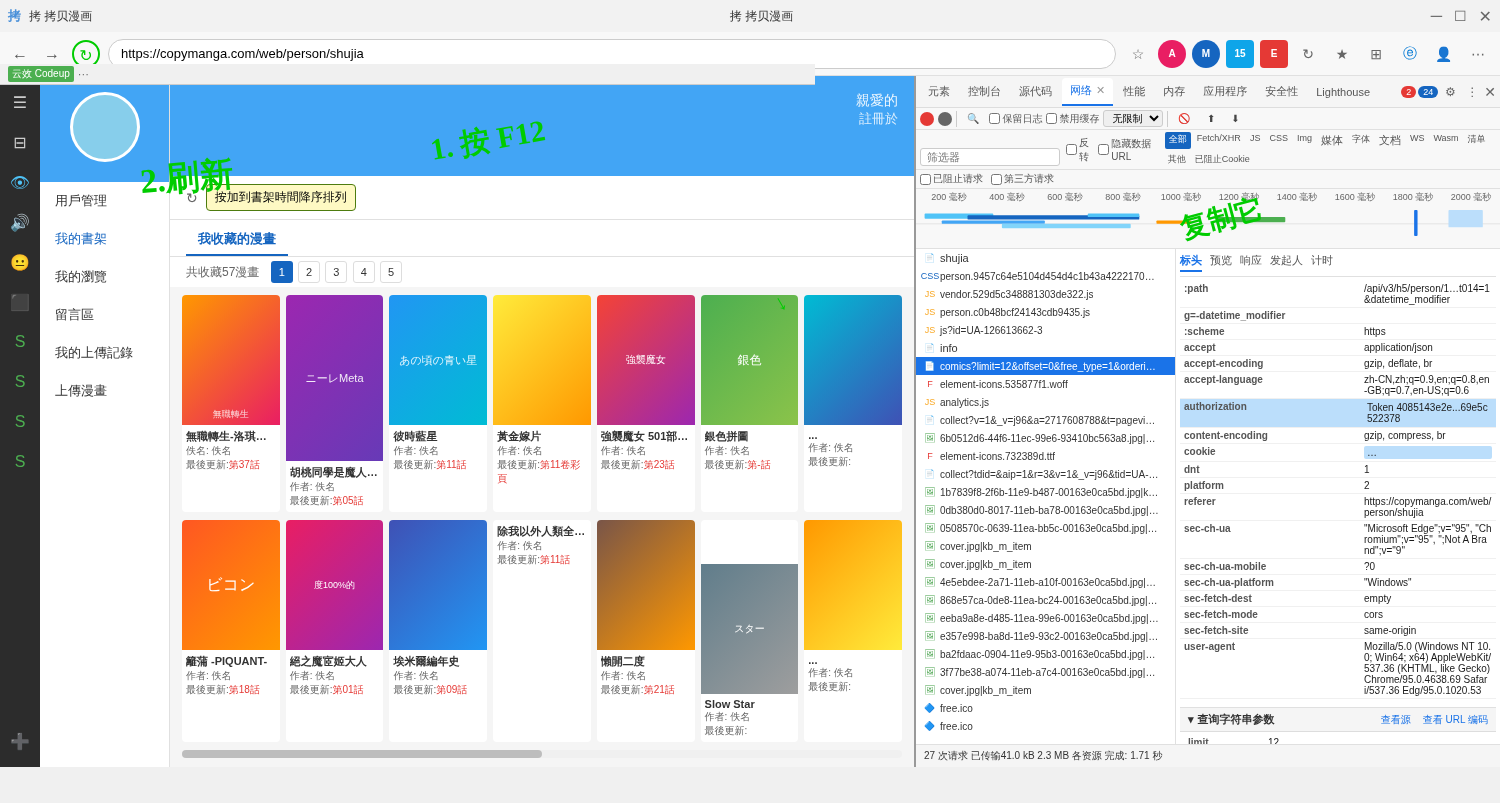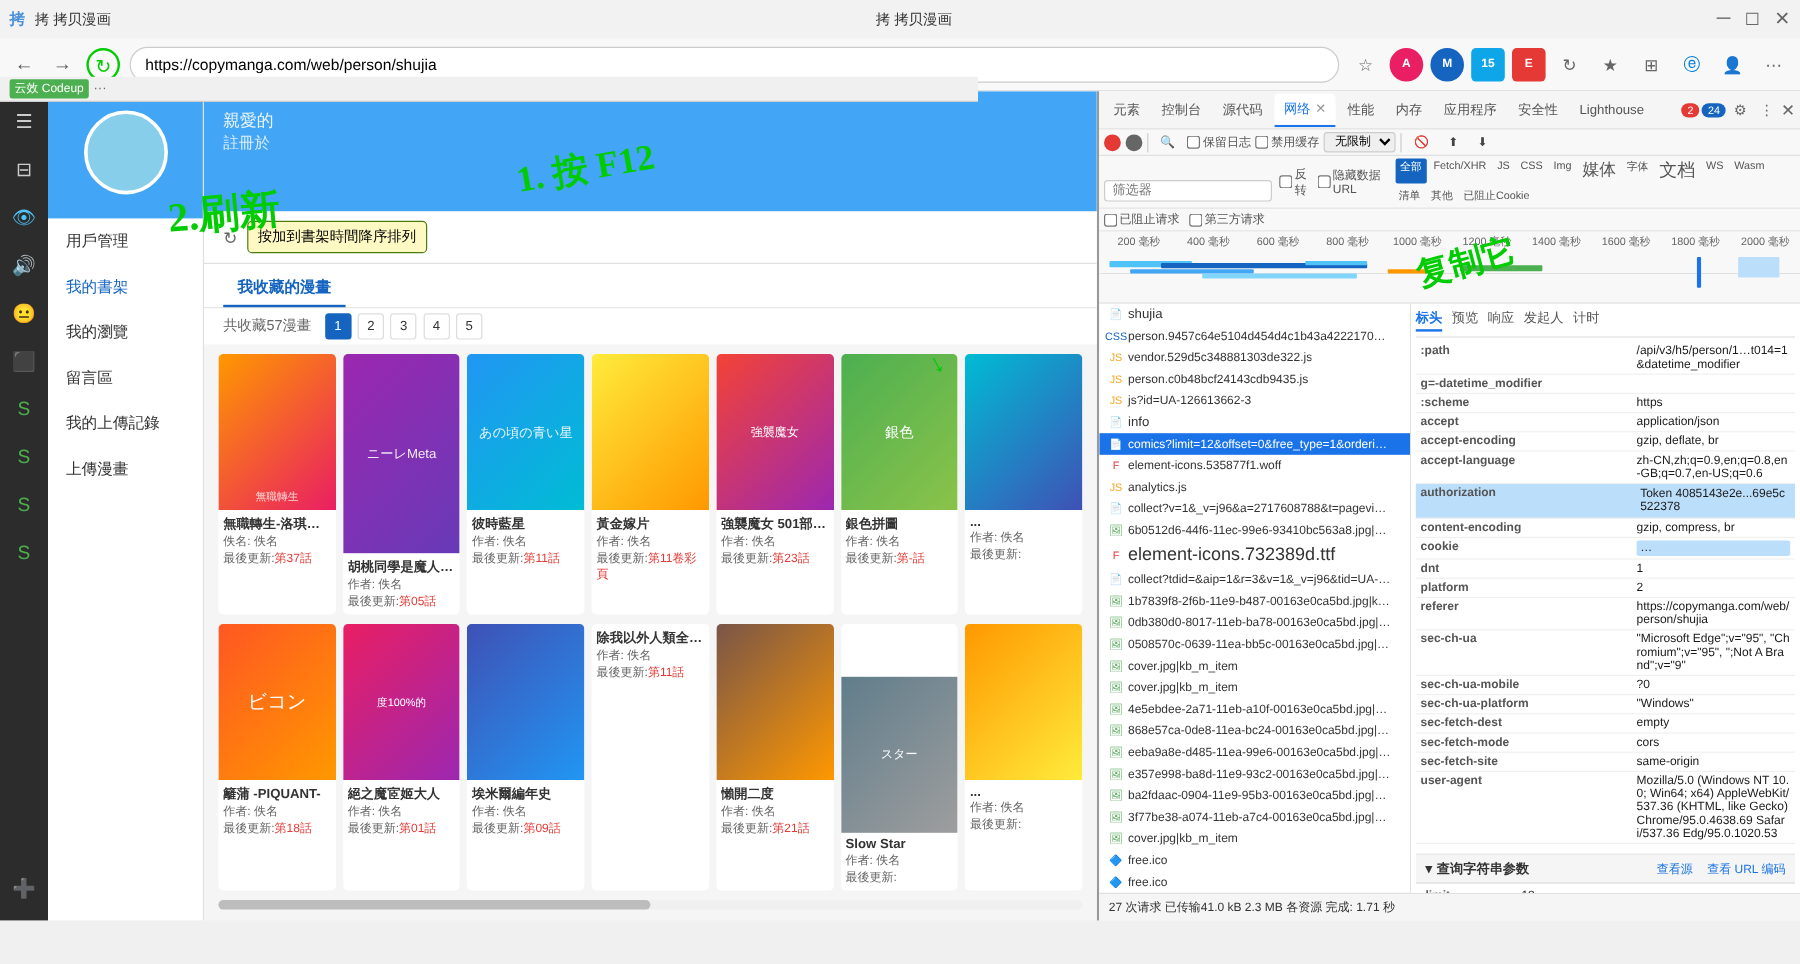--- a/index.html
+++ b/index.html
@@ -19,21 +19,21 @@
     .sidebar-icon.active { color: #4fc3f7; }
 
     
     .left-nav { width: 130px; background: #fff; border-right: 1px solid #e0e0e0; display: flex; flex-direction: column; }
     .nav-menu { flex: 1; }
     .nav-item { padding: 10px 12px; cursor: pointer; color: #333; font-size: 13px; border-left: 3px solid transparent; }
     .nav-item-bookmark { color: #1565c0; }
 
     
     .content { flex: 1; background: #f5f5f5; overflow-y: auto; }
-    .content-header { background: #42a5f5; padding: 16px; color: white; position: relative; height: 100px; }
+    .content-header { background: #42a5f5; padding: 16px; color: white; position: relative; height: 100px; text-align: right; }
     .bookshelf-bar { display: flex; align-items: center; padding: 8px 16px; background: white; border-bottom: 1px solid #e0e0e0; gap: 8px; }
     .refresh-btn { background: none; border: none; cursor: pointer; font-size: 14px; color: #666; }
     .sort-dropdown { border: 1px solid #4d7c0f; border-radius: 4px; padding: 4px 8px; font-size: 12px; cursor: pointer; background: #fef9c3; }
     .tabs-row { display: flex; padding: 4px 16px 0; background: white; border-bottom: 1px solid #e0e0e0; }
     .tab-item { padding: 6px 12px; cursor: pointer; font-size: 13px; color: #666; }
     .tab-item.active { color: #1565c0; border-bottom: 2px solid #1565c0; font-weight: bold; }
 
     .manga-grid { display: grid; grid-template-columns: repeat(7, 1fr); gap: 8px; padding: 12px 16px; }
     .manga-card { background: white; border-radius: 4px; overflow: hidden; cursor: pointer; }
     .manga-cover { width: 100%; height: 140px; object-fit: cover; background: #ddd; display: flex; align-items: center; justify-content: center; font-size: 10px; color: #666; position: relative; overflow: hidden; }
@@ -397,23 +397,23 @@
       <div class="devtools-filter-bar">
         <input class="devtools-search" placeholder="筛选器" type="text" style="">
         <label class="filter-checkbox"><input type="checkbox" style=""> 反转</label>
         <label class="filter-checkbox"><input type="checkbox" style=""> 隐藏数据 URL</label>
         <div style="display:flex;gap:3px;flex-wrap:wrap;">
           <span style="font-size:9px;background:#1565c0;color:white;padding:1px 4px;border-radius:2px;cursor:pointer;">全部</span>
           <span style="font-size:9px;color:#555;cursor:pointer;padding:1px 3px;">Fetch/XHR</span>
           <span style="font-size:9px;color:#555;cursor:pointer;padding:1px 3px;">JS</span>
           <span style="font-size:9px;color:#555;cursor:pointer;padding:1px 3px;">CSS</span>
           <span style="font-size:9px;color:#555;cursor:pointer;padding:1px 3px;">Img</span>
-          <span style="font-size:14px;color:#555;cursor:pointer;padding:1px 3px;text-align:center;">媒体</span>
+          <span style="font-size:11px;color:#555;cursor:pointer;padding:1px 3px;text-align:center;">媒体</span>
           <span style="font-size:9px;color:#555;cursor:pointer;padding:1px 3px;">字体</span>
-          <span style="font-size:15px;color:#555;cursor:pointer;padding:1px 3px;">文档</span>
+          <span style="font-size:11px;color:#555;cursor:pointer;padding:1px 3px;">文档</span>
           <span style="font-size:9px;color:#555;cursor:pointer;padding:1px 3px;">WS</span>
           <span style="font-size:9px;color:#555;cursor:pointer;padding:1px 3px;">Wasm</span>
           <span style="font-size:9px;color:#555;cursor:pointer;padding:1px 3px;">清单</span>
           <span style="font-size:9px;color:#555;cursor:pointer;padding:1px 3px;">其他</span>
           <span style="font-size:9px;color:#555;cursor:pointer;padding:1px 3px;">已阻止Cookie</span>
         </div>
       </div>
 
       <div style="padding:2px 4px;border-bottom:1px solid #e0e0e0;background:#f8f8f8;display:flex;gap:8px;">
         <label class="filter-checkbox"><input type="checkbox" style=""> 已阻止请求</label>
@@ -494,21 +494,21 @@
           <div class="file-item">
             <span class="file-icon">📄</span>
             <span style="font-size:10px;overflow:hidden;text-overflow:ellipsis;white-space:nowrap;max-width:220px;">collect?v=1&amp;_v=j96&amp;a=2717608788&amp;t=pageview&amp;_s=1...</span>
           </div>
           <div class="file-item">
             <span class="file-icon img">🖼</span>
             <span style="font-size:10px;overflow:hidden;text-overflow:ellipsis;white-space:nowrap;max-width:220px;">6b0512d6-44f6-11ec-99e6-93410bc563a8.jpg|kb_m_avatar</span>
           </div>
           <div class="file-item">
             <span class="file-icon" style="color:#e53935;">F</span>
-            <span style="font-size:15px;overflow:hidden;text-overflow:ellipsis;white-space:nowrap;max-width:220px;">element-icons.732389d.ttf</span>
+            <span style="font-size:10px;overflow:hidden;text-overflow:ellipsis;white-space:nowrap;max-width:220px;">element-icons.732389d.ttf</span>
           </div>
           <div class="file-item">
             <span class="file-icon">📄</span>
             <span style="font-size:10px;overflow:hidden;text-overflow:ellipsis;white-space:nowrap;max-width:220px;">collect?tdid=&amp;aip=1&amp;r=3&amp;v=1&amp;_v=j96&amp;tid=UA-1266...</span>
           </div>
           <div class="file-item">
             <span class="file-icon img">🖼</span>
             <span style="font-size:10px;overflow:hidden;text-overflow:ellipsis;white-space:nowrap;max-width:220px;">1b7839f8-2f6b-11e9-b487-00163e0ca5bd.jpg|kb_m_item</span>
           </div>
           <div class="file-item">

